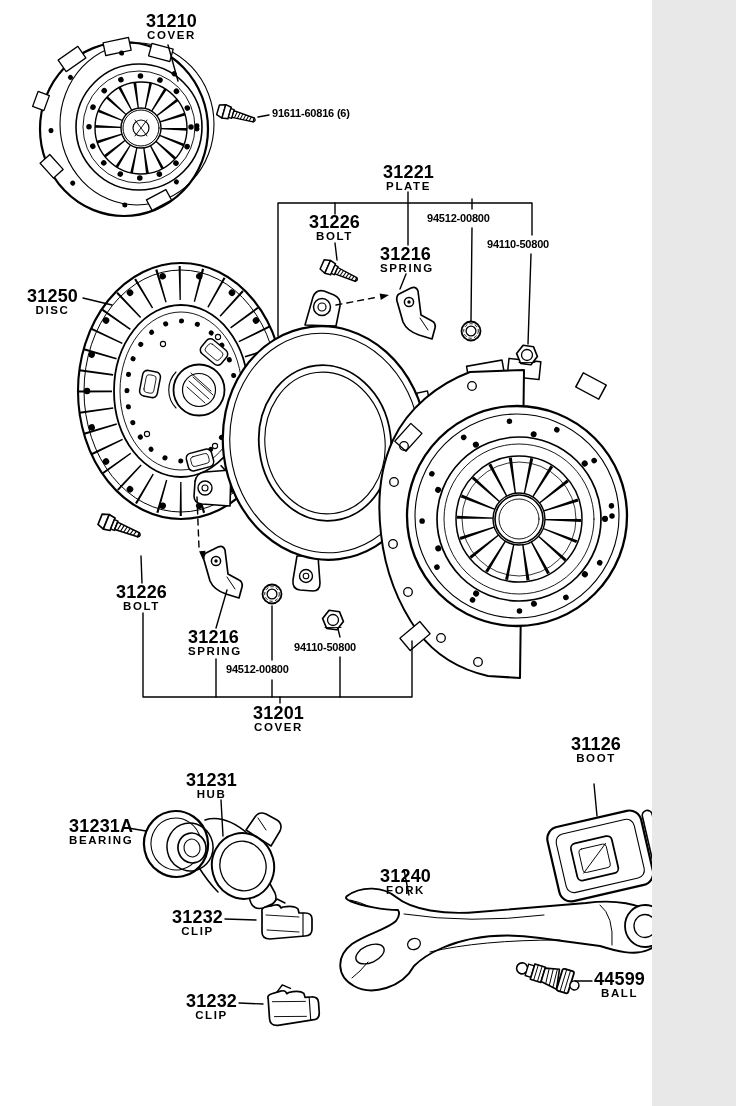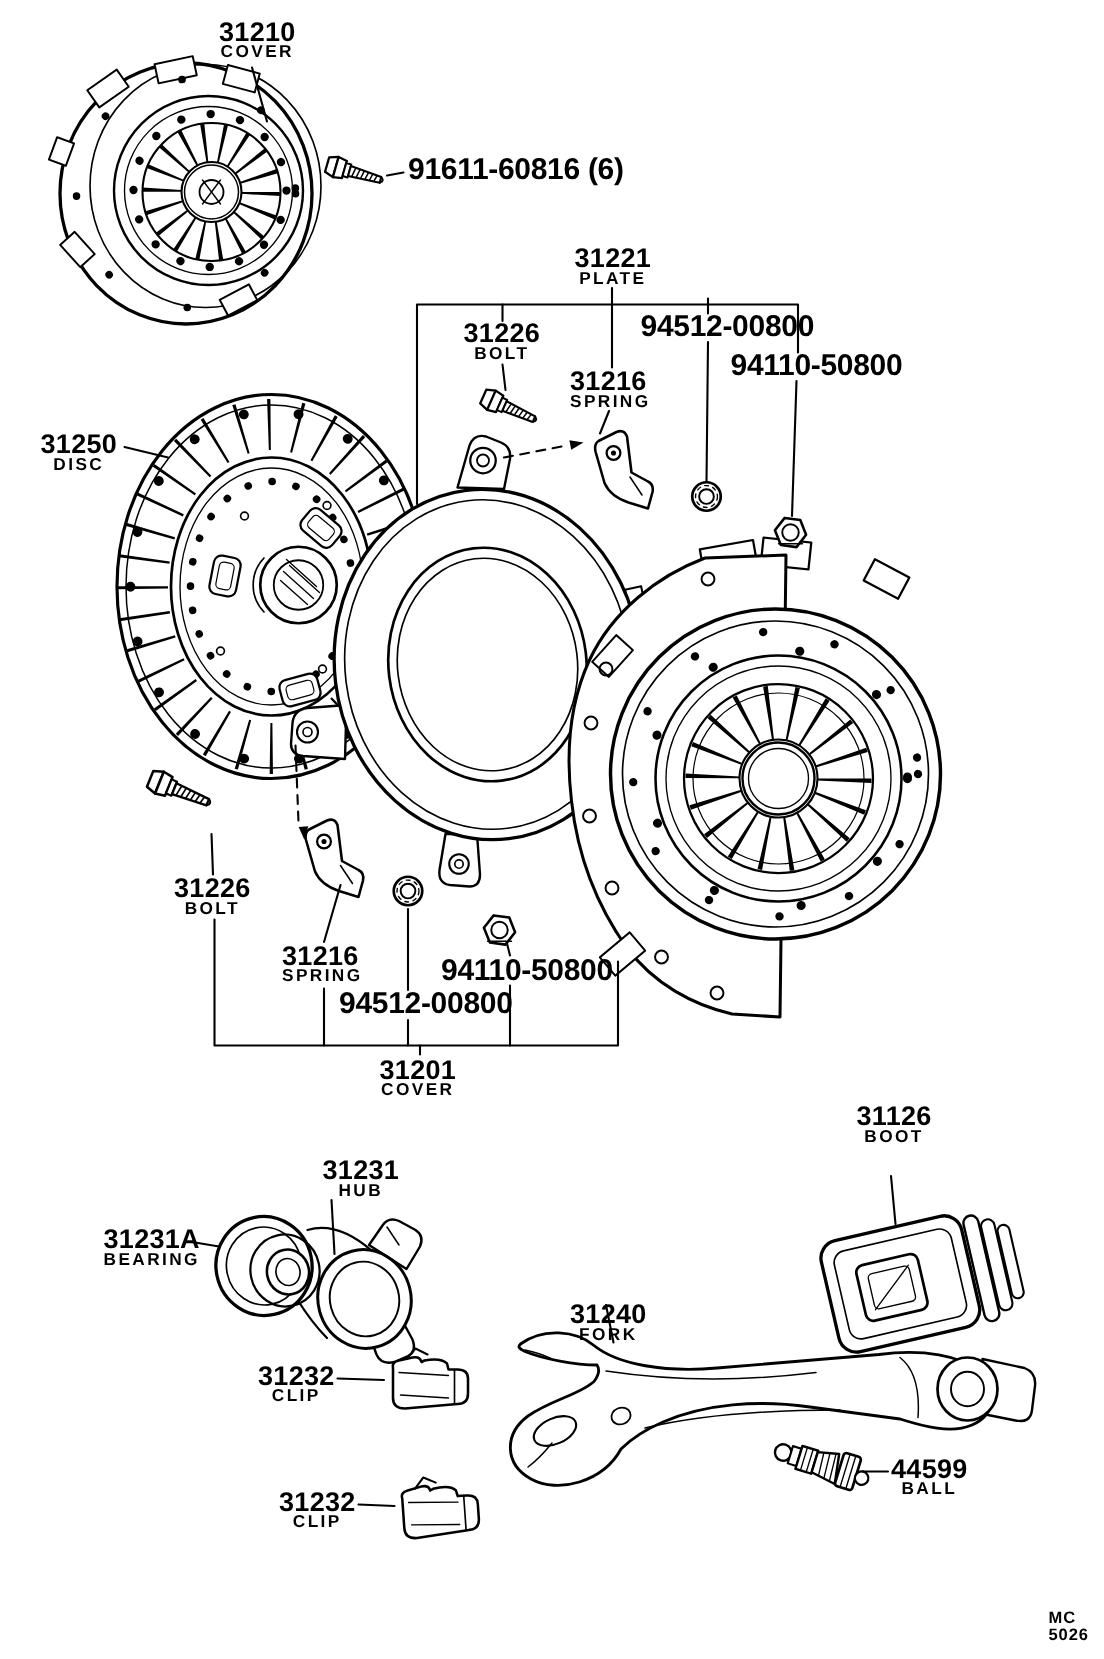--- a/index.html
+++ b/index.html
@@ -1,22 +1,22 @@
 <!DOCTYPE html>
 <html><head>
 <meta charset="utf-8">
 <style>
   html,body{margin:0;padding:0;background:#e8e8e8;}
-  #page{position:relative;width:736px;height:1106px;background:#ffffff;overflow:hidden;
+  #page{position:relative;width:652px;height:1106px;background:#ffffff;overflow:hidden;
         font-family:"Liberation Sans",sans-serif;color:#000;}
   #art{position:absolute;left:0;top:0;}
   .co{position:absolute;display:flex;flex-direction:column;white-space:nowrap;}
   .co .no{font:700 18px/16px "Liberation Sans",sans-serif;letter-spacing:0.2px;}
   .co .nm{font:700 11.5px/11px "Liberation Sans",sans-serif;letter-spacing:1.6px;margin-top:1px;text-align:center;}
-  .co.small .no{font-size:20px;line-height:15px;letter-spacing:-0.2px;}
+  .co.small .no{font-size:11px;line-height:15px;letter-spacing:-0.2px;}
   .footer{position:absolute;font:700 11px/11px "Liberation Sans",sans-serif;letter-spacing:0.6px;margin-left:28px;}
 </style>
 </head>
 <body>
 
 <div id="page">
 
 <svg id="art" width="736" height="1106" viewBox="0 0 736 1106" fill="none" stroke="#000" stroke-width="1.5" stroke-linecap="round" stroke-linejoin="round">
 
   <defs>
@@ -311,21 +311,21 @@
   <span class="no">94110-50800</span>
 </div>
 <div class="co" style="left:253px;top:705px">
   <span class="no">31201</span>
   <span class="nm">COVER</span>
 </div>
 <div class="co" style="left:571px;top:736px">
   <span class="no">31126</span>
   <span class="nm">BOOT</span>
 </div>
-<div class="co" style="left:215px;top:772px">
+<div class="co" style="left:186px;top:772px">
   <span class="no">31231</span>
   <span class="nm">HUB</span>
 </div>
 <div class="co" style="left:69px;top:818px">
   <span class="no">31231A</span>
   <span class="nm">BEARING</span>
 </div>
 <div class="co" style="left:172px;top:909px">
   <span class="no">31232</span>
   <span class="nm">CLIP</span>

